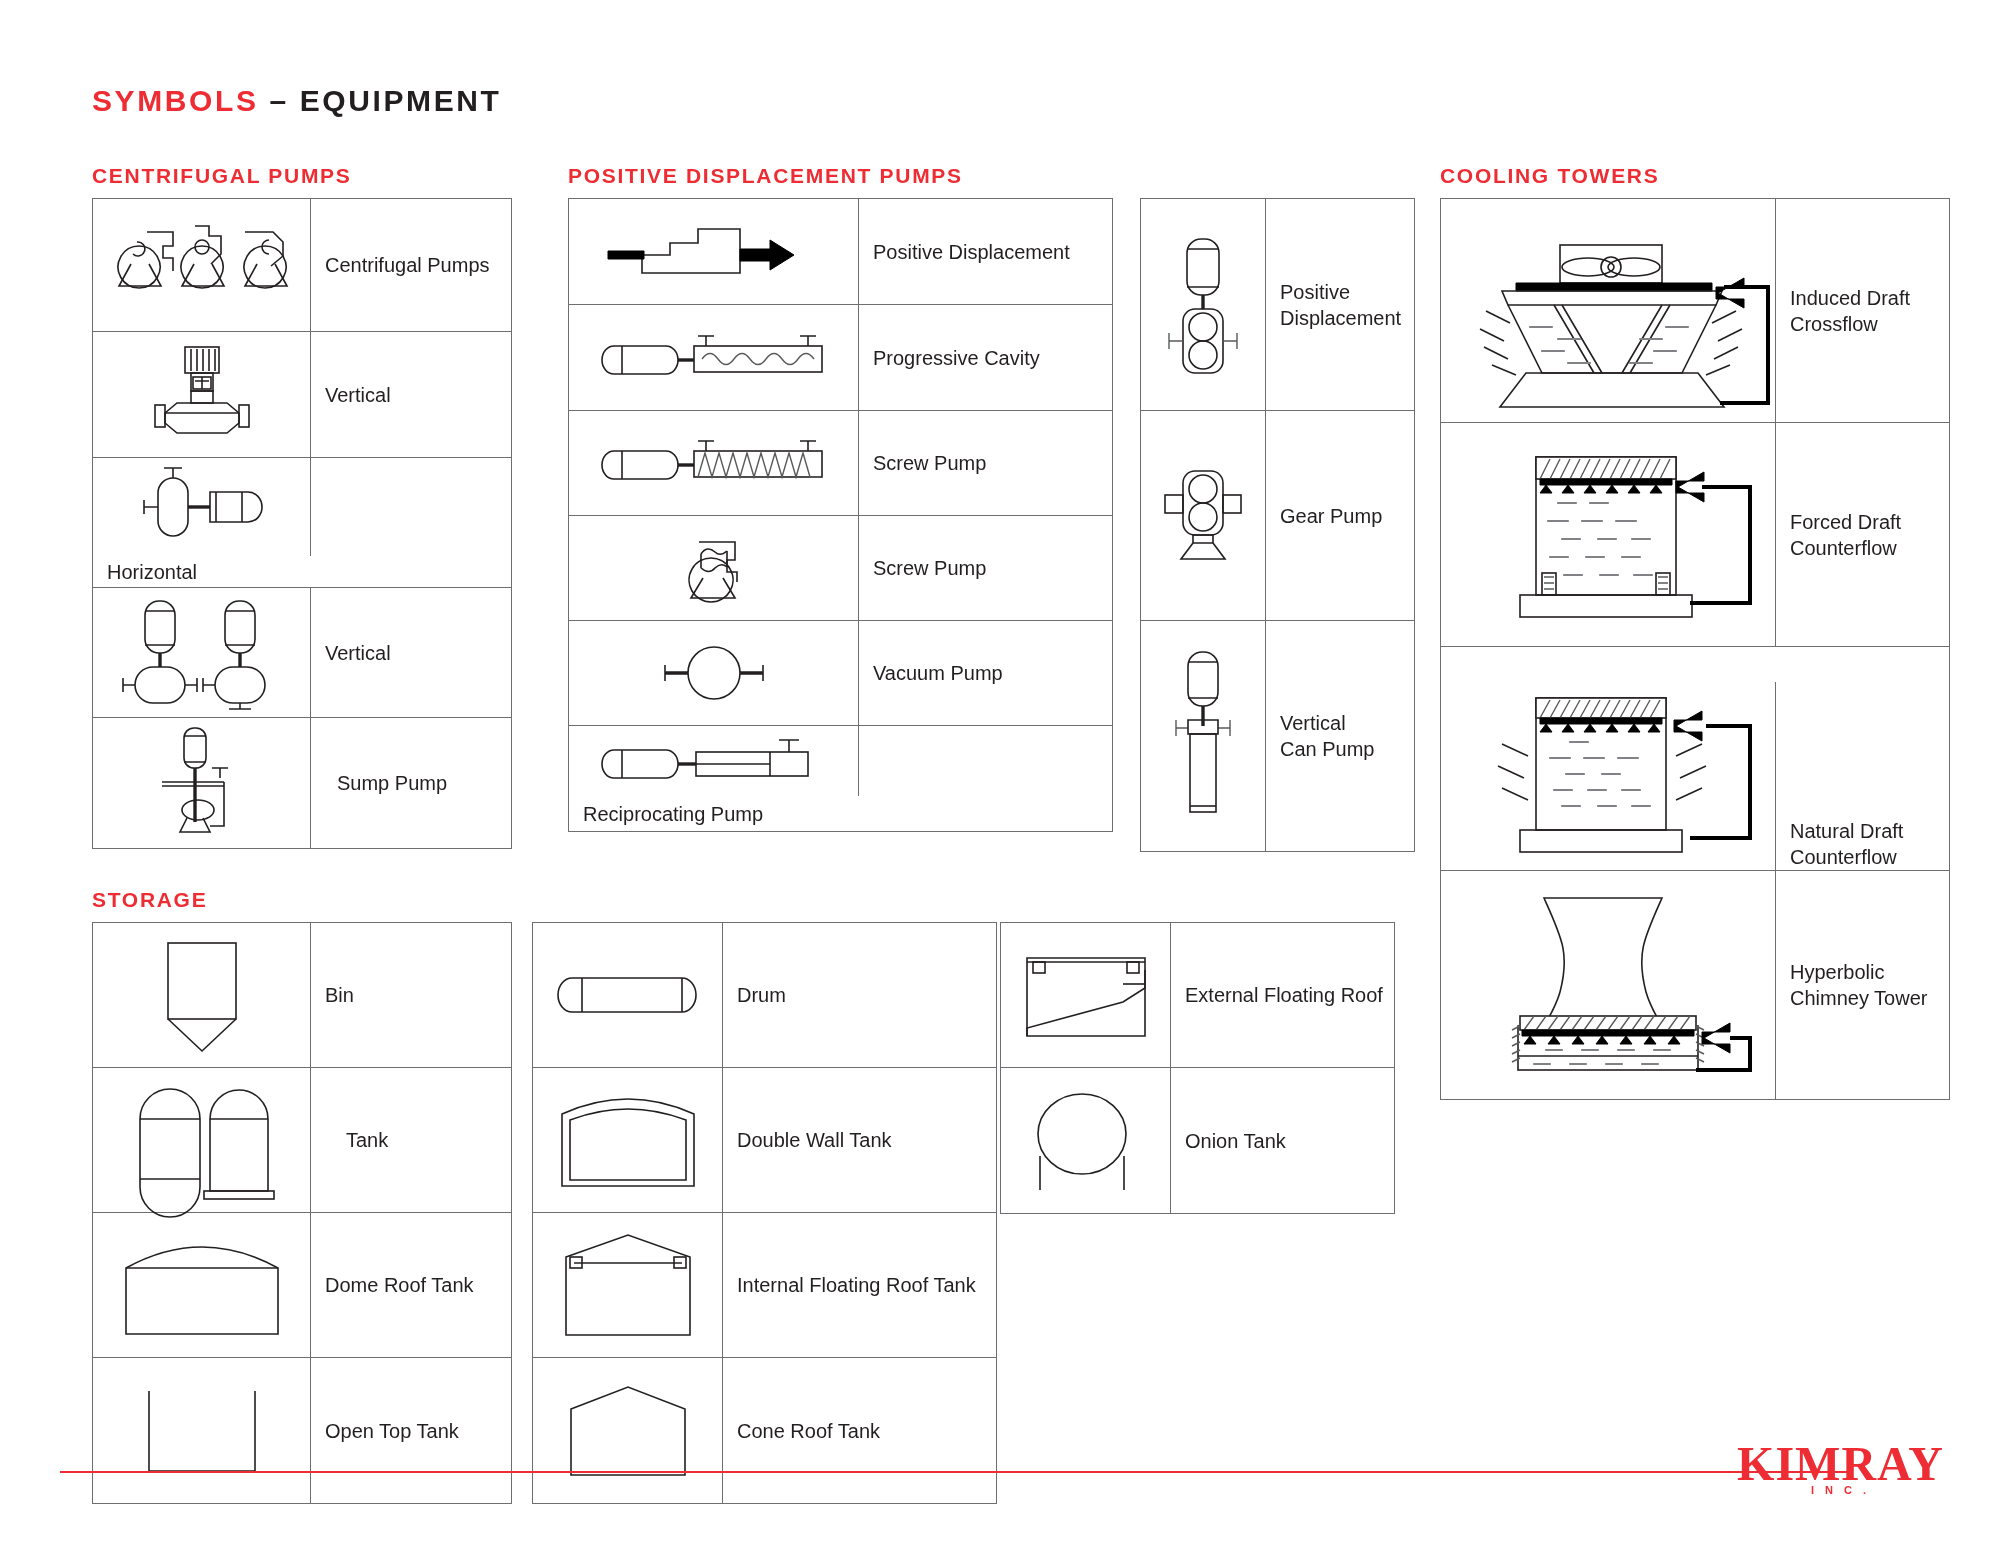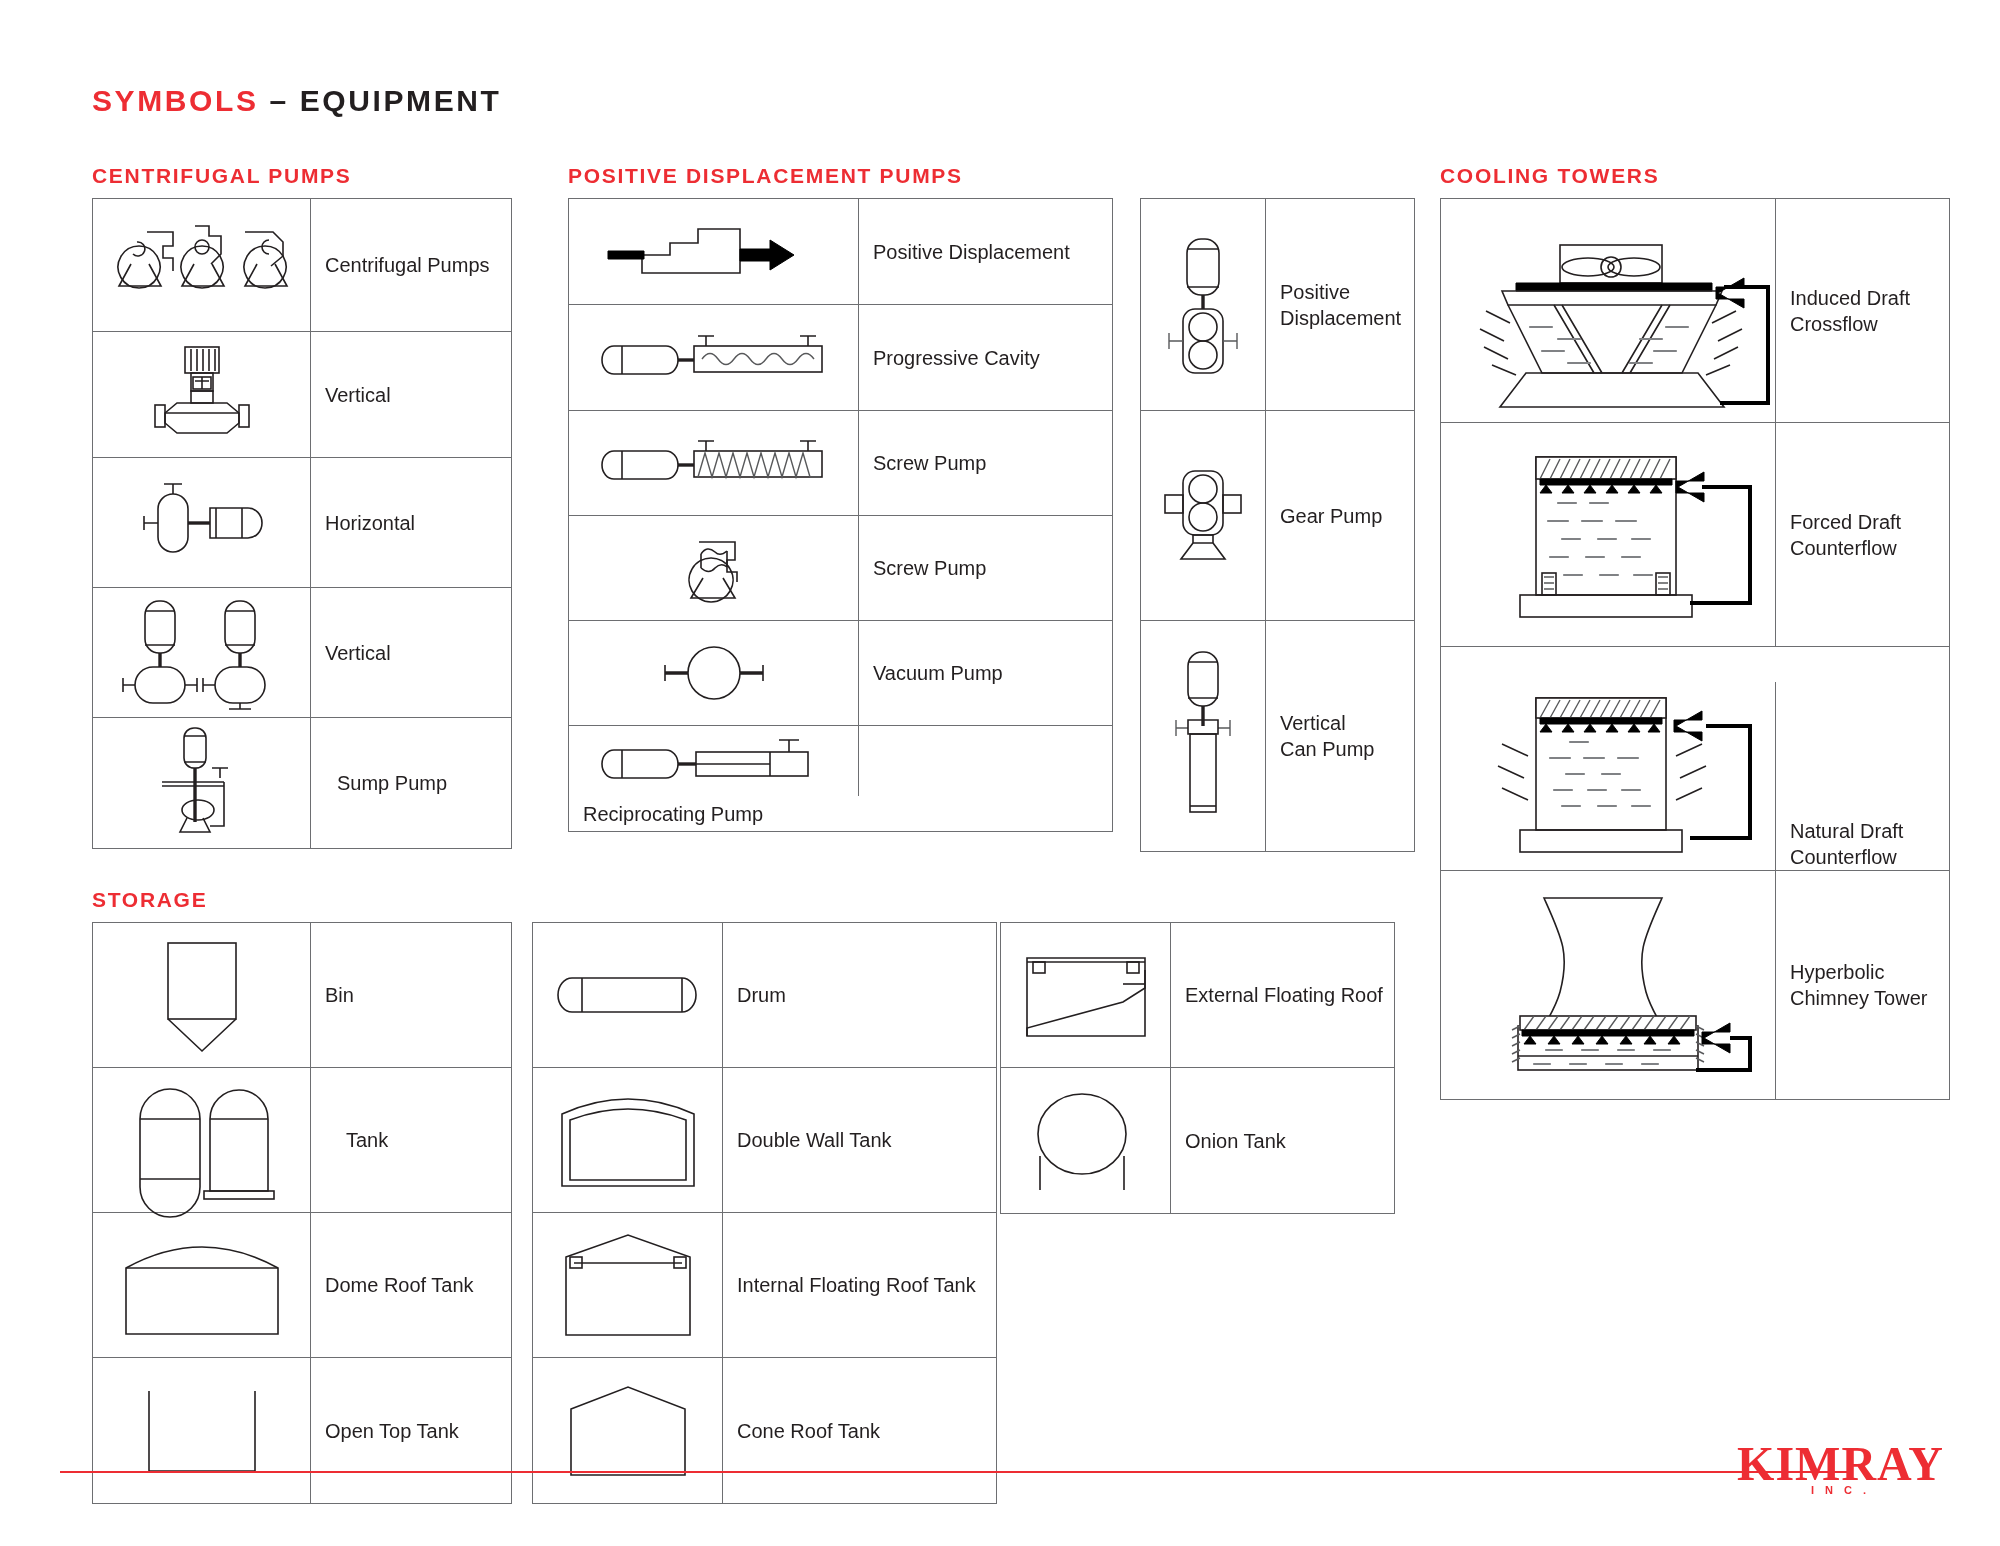--- a/index.html
+++ b/index.html
@@ -158,21 +158,21 @@
         <path class="st" d="M30 60 h50 l12 10 v10 l-12 10 h-50 l-12 -10 v-10 Z"></path>
         <path class="st" d="M18 70 h74"></path>
         <rect class="st" x="8" y="62" width="10" height="22"></rect>
         <rect class="st" x="92" y="62" width="10" height="22"></rect>
         <path class="st" d="M44 48 h22 v12 h-22 Z"></path>
       </svg>
     </div>
     <div class="cell-lbl">Vertical</div>
   </div>
 
-  <div class="row" style="height:130px;">
+  <div class="row" style="height:130px;flex-direction:column;">
     <div class="cell-sym" style="width:218px;">
       <svg width="140" height="90" viewBox="0 0 140 90">
         <rect class="st" x="26" y="16" width="30" height="58" rx="15"></rect>
         <path class="st" d="M41 16 v-10 M32 6 h18"></path>
         <path class="st" d="M26 45 h-14 M12 38 v14"></path>
         <path class="st-hv" d="M56 45 h22"></path>
         <path class="st" d="M78 30 h38 a14 15 0 0 1 0 30 h-38 Z"></path>
         <path class="st" d="M84 30 v30 M110 30 v30"></path>
       </svg>
     </div>

